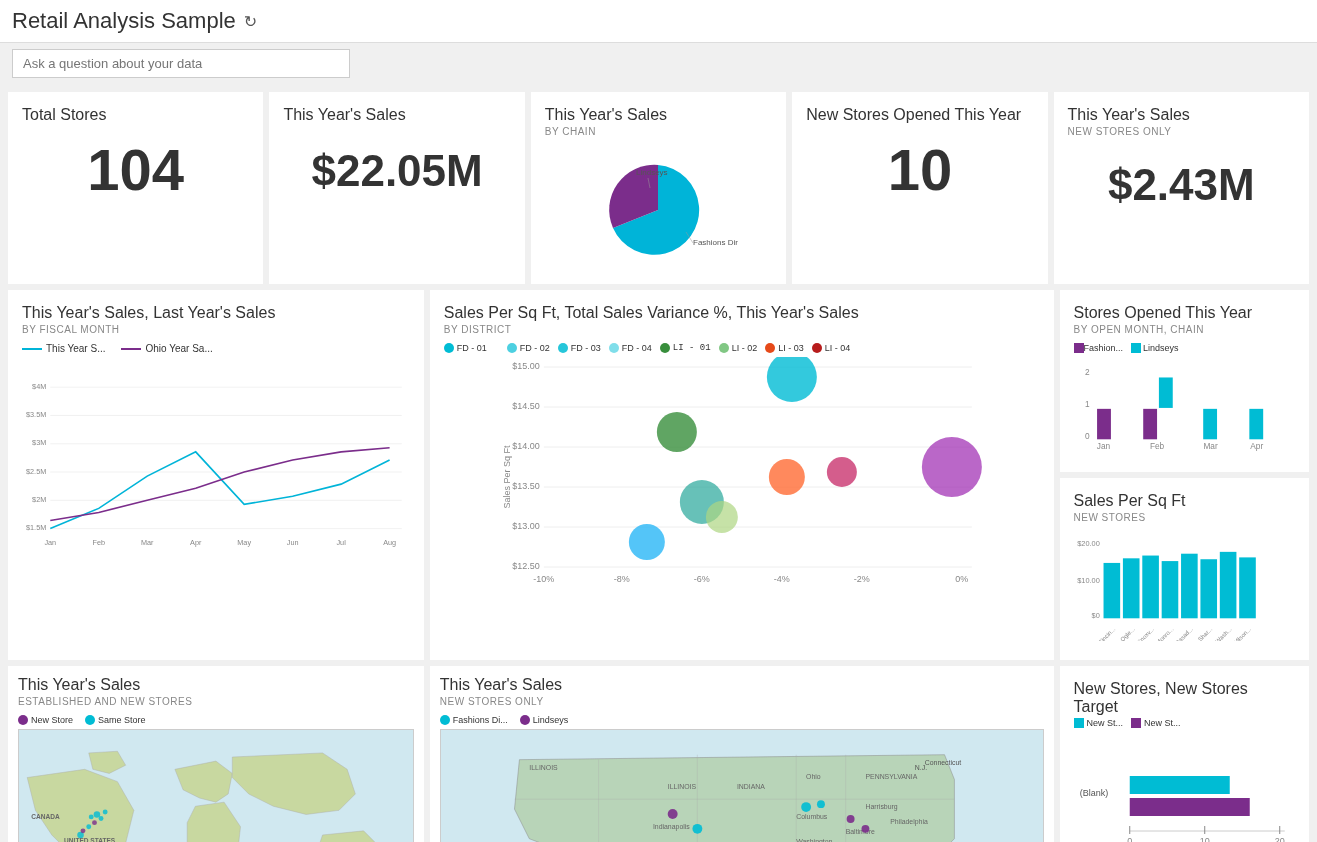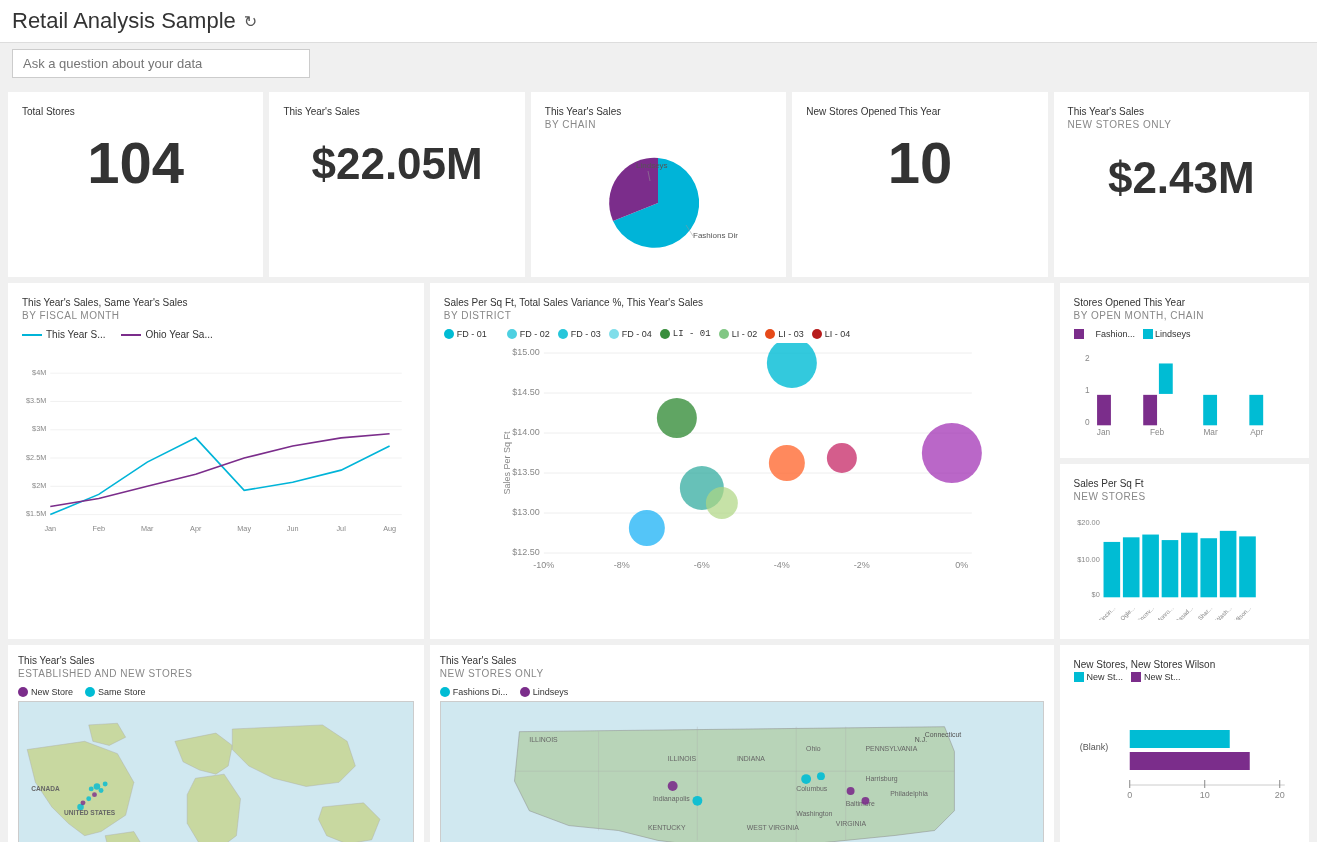--- a/index.html
+++ b/index.html
@@ -3,29 +3,29 @@
   <meta charset="utf-8">
   <style>
     * { margin: 0; padding: 0; box-sizing: border-box; }
     body { background: #f0f0f0; font-family: 'Segoe UI', Arial, sans-serif; font-size: 12px; color: #333; }
     
     .header { background: #fff; padding: 8px 12px; border-bottom: 1px solid #ddd; display: flex; align-items: center; gap: 8px; }
     .header-title { font-size: 22px; font-weight: 300; color: #333; text-align: right; }
     .refresh-icon { color: #555; font-size: 16px; cursor: pointer; }
     
     .search-bar { padding: 6px 12px; background: #f0f0f0; }
-    .search-input { width: 298px; padding: 6px 10px; border: 1px solid #ccc; font-size: 13px; color: #999; background: #fff; }
+    .search-input { width: 338px; padding: 6px 10px; border: 1px solid #ccc; font-size: 13px; color: #999; background: #fff; }
     
     .dashboard { padding: 8px; display: grid; gap: 6px; }
     
     
     .row1 { display: grid; grid-template-columns: 1fr 1fr 1fr 1fr 1fr; gap: 6px; }
     
     .card { background: #fff; padding: 14px; position: relative; min-height: 140px; }
-    .card-title { font-size: 10px; font-weight: 400; color: #333; margin-bottom: 2px; }
+    .card-title { font-size: 16px; font-weight: 400; color: #333; margin-bottom: 2px; }
     .card-subtitle { font-size: 10px; color: #888; text-transform: uppercase; letter-spacing: 0.5px; margin-bottom: 8px; }
     .card-big-number { font-size: 58px; font-weight: 700; color: #333; text-align: center; padding-top: 10px; }
     
     
     .pie-card { display: flex; flex-direction: column; }
     .pie-container { display: flex; align-items: center; justify-content: center; flex: 1; padding-top: 5px; }
     
     .legend { display: flex; gap: 16px; margin-bottom: 4px; font-size: 10px; }
     .legend-item { display: flex; align-items: center; gap: 4px; }
     .legend-dot { width: 20px; height: 2px; display: inline-block; }
@@ -88,21 +88,21 @@
       <div class="card-title">This Year's Sales</div>
       <div class="card-subtitle">NEW STORES ONLY</div>
       <div class="card-big-number" style="font-size:44px; padding-top:15px;">$2.43M</div>
     </div>
 
   </div>
 
   <div style="display:grid; grid-template-columns: 2fr 3fr 1.2fr; gap:6px;">
 
     <div class="card card-tall">
-      <div class="card-title">This Year's Sales, Same Year's Sales</div>
+      <div class="card-title">This Year's Sales, Last Year's Sales</div>
       <div class="card-subtitle">BY FISCAL MONTH</div>
       <div class="legend">
         <div class="legend-item">
           <div class="legend-dot" style="background:#00b4d8;"></div>
           <span>This Year S...</span>
         </div>
         <div class="legend-item">
           <div class="legend-dot" style="background:#7b2d8b;"></div>
           <span>Ohio Year Sa...</span>
         </div>
@@ -196,21 +196,21 @@
         <circle cx="340" cy="115" r="15" fill="#c2185b" opacity="0.7"></circle>
       </svg>
     </div>
 
     <div style="display:flex; flex-direction:column; gap:6px;">
 
       <div class="card" style="flex:1;">
         <div class="card-title">Stores Opened This Year</div>
         <div class="card-subtitle">BY OPEN MONTH, CHAIN</div>
         <div style="display:flex; gap:8px; margin-bottom:4px; font-size:9px;">
-          <span style="display:flex;align-items:center;gap:12px;">
+          <span style="display:flex;align-items:center;gap:0;">
               <span style="display:inline-block;width:10px;height:10px;background:#7b2d8b;"></span>
               <span>Fashion...</span>
             </span>
           <span style="display:flex;align-items:center;gap:2px;">
               <span style="display:inline-block;width:10px;height:10px;background:#00bcd4;"></span>
               <span>Lindseys</span>
             </span>
         </div>
         <svg width="100%" height="100" viewBox="0 0 240 100">
 
@@ -359,21 +359,21 @@
           <circle cx="370" cy="100" r="4" fill="#7b2d8b" opacity="0.9"></circle>
           <circle cx="200" cy="100" r="5" fill="#00bcd4" opacity="0.9"></circle>
           <text x="30" y="40" font-size="7" fill="#666">ILLINOIS</text>
           <text x="420" y="40" font-size="7" fill="#555">N.J.</text>
           <text x="430" y="35" font-size="7" fill="#555">Connecticut</text>
         </svg>
       </div>
     </div>
 
     <div class="card" style="min-height:220px;">
-      <div class="card-title">New Stores, New Stores Wilson</div>
+      <div class="card-title">New Stores, New Stores Target</div>
       <div style="display:flex; gap:8px; font-size:9px; margin-bottom:8px;">
         <span style="display:flex;align-items:center;gap:3px;">
             <span style="display:inline-block;width:10px;height:10px;background:#00bcd4;"></span>
             <span>New St...</span>
           </span>
         <span style="display:flex;align-items:center;gap:3px;">
             <span style="display:inline-block;width:10px;height:10px;background:#7b2d8b;"></span>
             <span>New St...</span>
           </span>
       </div>

